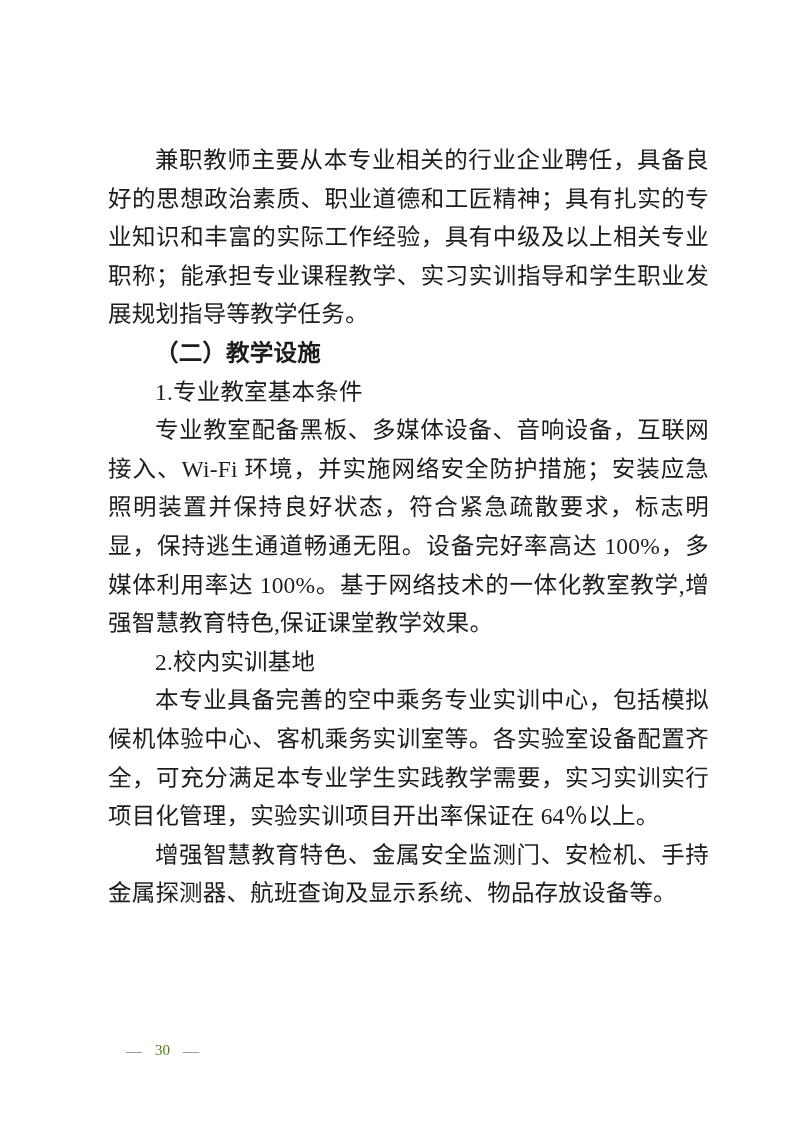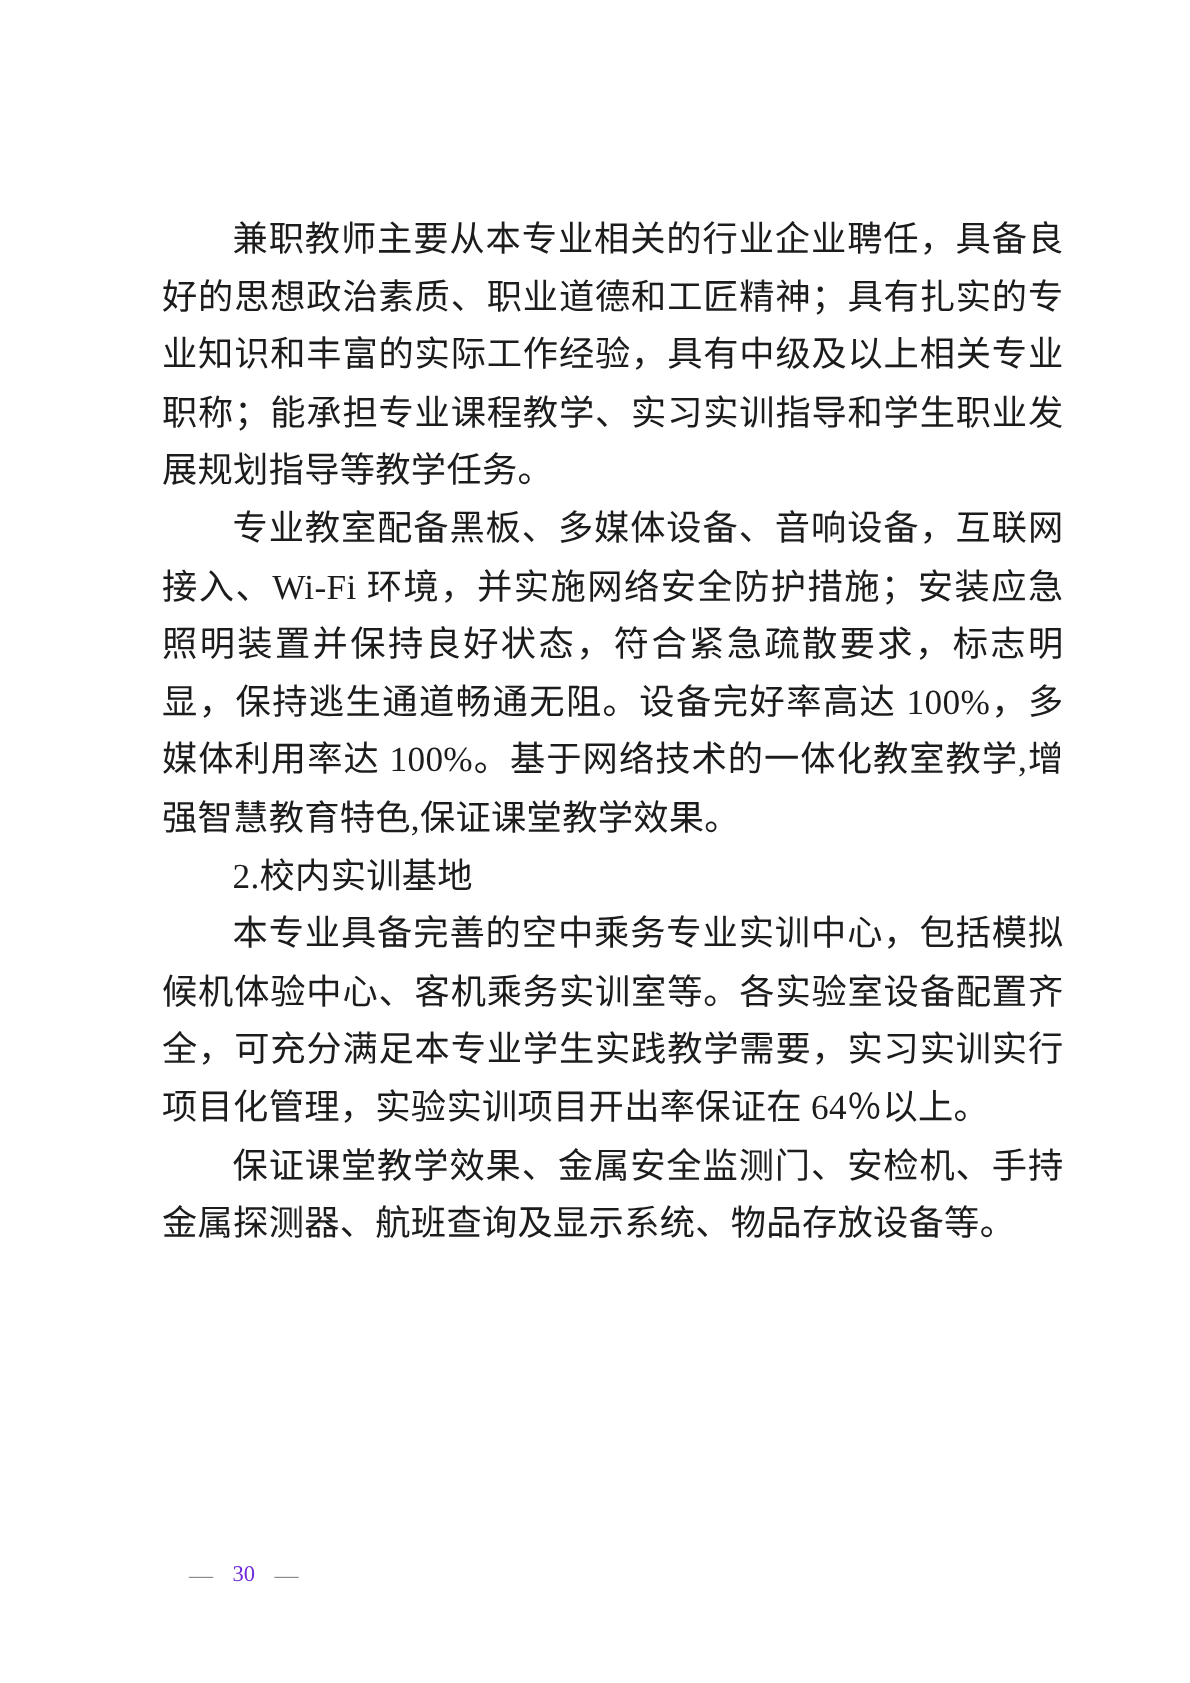--- a/index.html
+++ b/index.html
@@ -44,41 +44,43 @@
     font-size: 15px;
     color: #333333;
   }
   .footer .dash {
     color: #8c8c8c;
     font-size: 16px;
     line-height: 1;
   }
   .footer .num {
     font-family: "Liberation Serif", "DejaVu Serif", serif;
-    color: #6d28d9;
+    color: #4d7c0f;
   }
 </style>
 </head>
 <body>
 
 <div class="page">
 
   <div class="content">
     <p class="body">兼职教师主要从本专业相关的行业企业聘任，具备良好的思想政治素质、职业道德和工匠精神；具有扎实的专业知识和丰富的实际工作经验，具有中级及以上相关专业职称；能承担专业课程教学、实习实训指导和学生职业发展规划指导等教学任务。</p>
 
+    <p class="section-heading">（二）教学设施</p>
 
+    <p class="subsection-heading">1.专业教室基本条件</p>
 
     <p class="body">专业教室配备黑板、多媒体设备、音响设备，互联网接入、Wi-Fi 环境，并实施网络安全防护措施；安装应急照明装置并保持良好状态，符合紧急疏散要求，标志明显，保持逃生通道畅通无阻。设备完好率高达 100%，多媒体利用率达 100%。基于网络技术的一体化教室教学,增强智慧教育特色,保证课堂教学效果。</p>
 
     <p class="subsection-heading">2.校内实训基地</p>
 
     <p class="body">本专业具备完善的空中乘务专业实训中心，包括模拟候机体验中心、客机乘务实训室等。各实验室设备配置齐全，可充分满足本专业学生实践教学需要，实习实训实行项目化管理，实验实训项目开出率保证在 64％以上。</p>
 
 
-    <p class="body">保证课堂教学效果、金属安全监测门、安检机、手持金属探测器、航班查询及显示系统、物品存放设备等。</p>
+    <p class="body">增强智慧教育特色、金属安全监测门、安检机、手持金属探测器、航班查询及显示系统、物品存放设备等。</p>
 
 
   </div>
 
   <div class="footer">
     <span class="dash">—</span>
     <span class="num">30</span>
     <span class="dash">—</span>
   </div>
 

